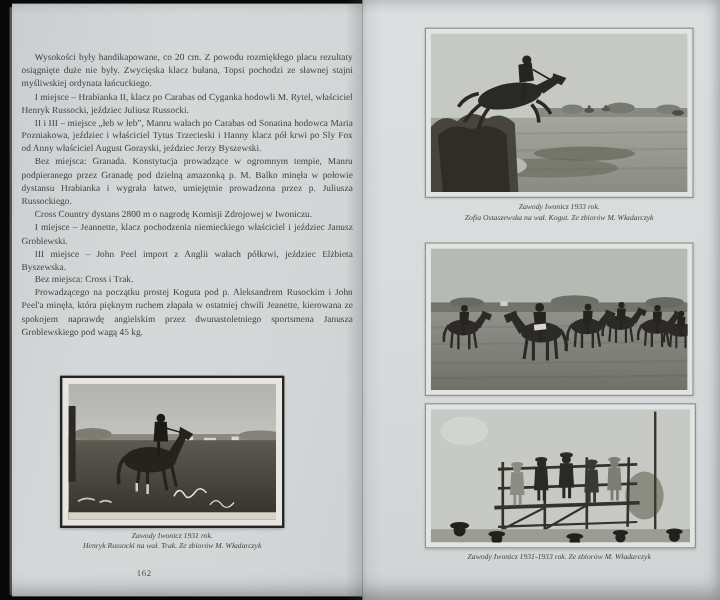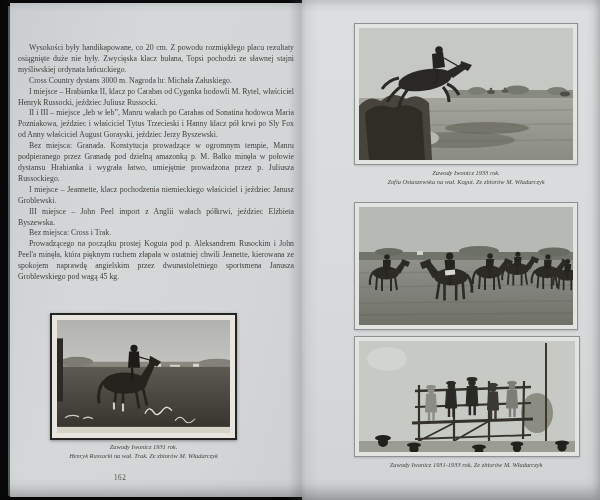--- a/index.html
+++ b/index.html
@@ -38,24 +38,24 @@
 </head>
 <body>
 
 <div class="screen">
 
   <div class="page-edge"></div>
 
   <div class="page page-left">
     <div class="text-col">
       <p>Wysokości były handikapowane, co 20 cm. Z powodu rozmiękłego placu rezultaty osiągnięte duże nie były. Zwycięska klacz bułana, Topsi pochodzi ze sławnej stajni myśliwskiej ordynata łańcuckiego.</p>
-      <p>Cross Country dystans 3000 m. Nagroda hr. Michała Załuskiego.</p>
       <p>I miejsce – Hrabianka II, klacz po Carabas od Cyganka hodowli M. Rytel, właściciel Henryk Russocki, jeździec Juliusz Russocki.</p>
       <p>II i III – miejsce „łeb w łeb”, Manru wałach po Carabas od Sonatina hodowca Maria Pozniakowa, jeździec i właściciel Tytus Trzecieski i Hanny klacz pół krwi po Sly Fox od Anny właściciel August Gorayski, jeździec Jerzy Byszewski.</p>
       <p>Bez miejsca: Granada. Konstytucja prowadzące w ogromnym tempie, Manru podpieranego przez Granadę pod dzielną amazonką p. M. Balko minęła w połowie dystansu Hrabianka i wygrała łatwo, umiejętnie prowadzona przez p. Juliusza Russockiego.</p>
+      <p>Cross Country dystans 2800 m o nagrodę Komisji Zdrojowej w Iwoniczu.</p>
       <p>I miejsce – Jeannette, klacz pochodzenia niemieckiego właściciel i jeździec Janusz Groblewski.</p>
       <p>III miejsce – John Peel import z Anglii wałach półkrwi, jeździec Elżbieta Byszewska.</p>
       <p>Bez miejsca: Cross i Trak.</p>
       <p>Prowadzącego na początku prostej Koguta pod p. Aleksandrem Rusockim i John Peel'a minęła, która pięknym ruchem złapała w ostatniej chwili Jeanette, kierowana ze spokojem naprawdę angielskim przez dwunastoletniego sportsmena Janusza Groblewskiego pod wagą 45 kg.</p>
     </div>
 
     <figure class="photoA" style="margin:0">
       <svg viewBox="0 0 173 111" preserveAspectRatio="none">
         <defs>
           <linearGradient id="skyA" x1="0" y1="0" x2="0" y2="1">

